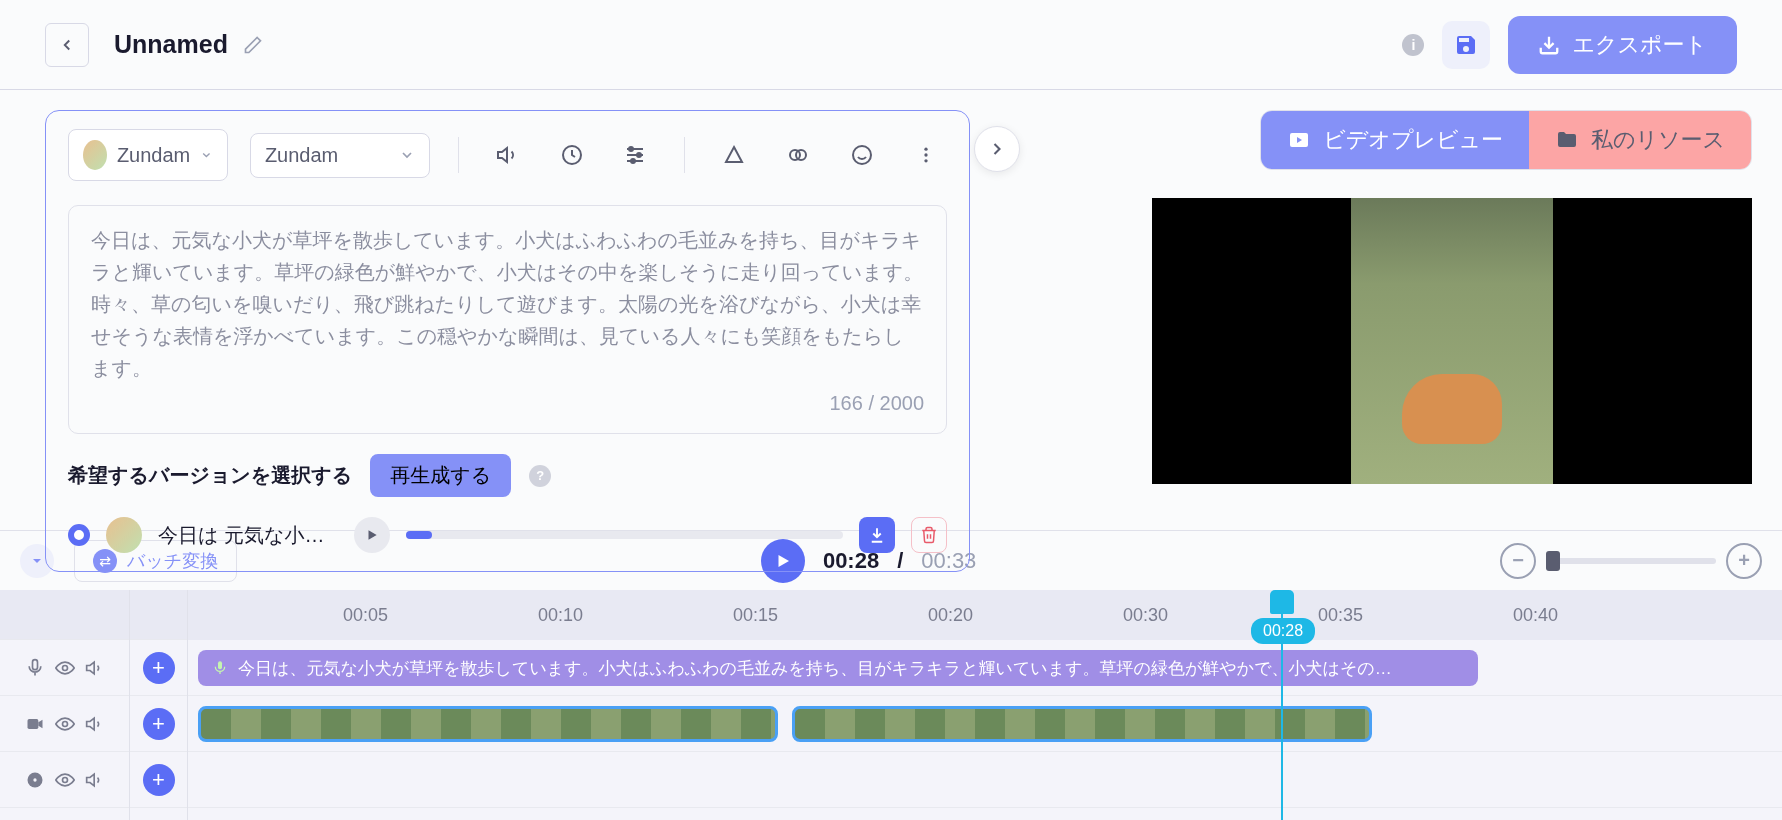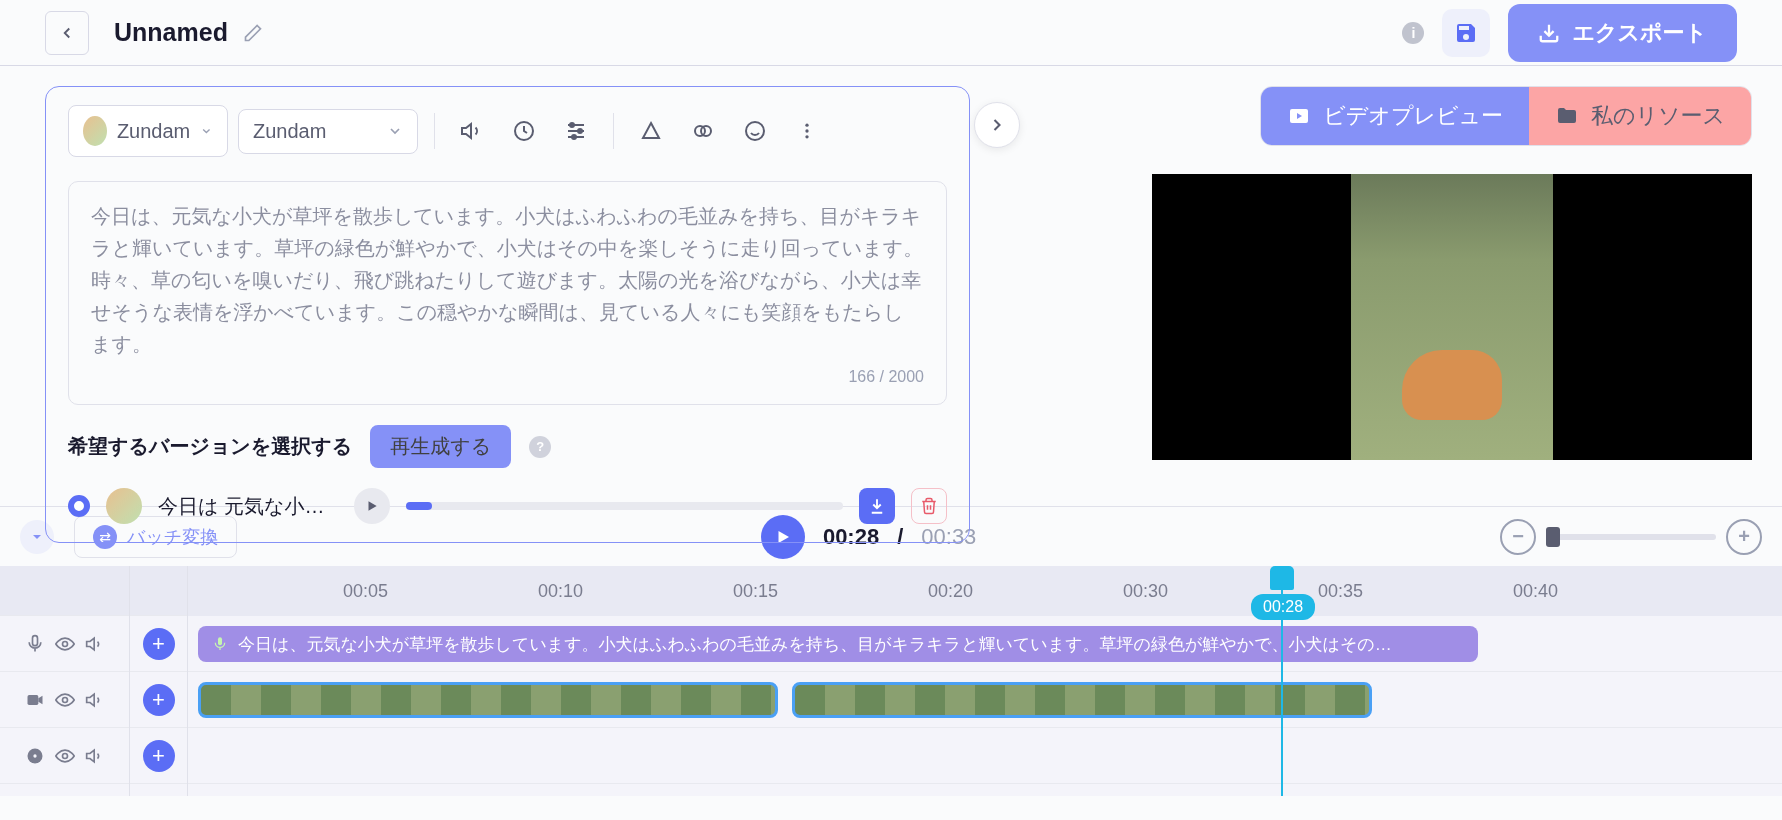--- a/index.html
+++ b/index.html
@@ -1,47 +1,47 @@
 <!DOCTYPE html>
 <html><head>
 <meta charset="utf-8">
 <style>
 * { box-sizing: border-box; margin: 0; padding: 0; }
 body { font-family: -apple-system, BlinkMacSystemFont, "Segoe UI", sans-serif; background: #fafbfc; width: 1782px; height: 820px; overflow: hidden; color: #1a1a2e; }
 
 
-.header { height: 66px; display: flex; align-items: center; padding: 0 45px; border-bottom: 1px solid #d8d9e6; }
+.header { height: 90px; display: flex; align-items: center; padding: 0 45px; border-bottom: 1px solid #d8d9e6; }
 .back-btn { width: 44px; height: 44px; border: 1px solid #d8d9e6; border-radius: 6px; display: flex; align-items: center; justify-content: center; cursor: pointer; }
 .title { font-size: 25px; font-weight: 600; margin-left: 25px; display: flex; align-items: center; gap: 15px; }
 .edit-icon { color: #9aa0b3; cursor: pointer; }
 .header-right { margin-left: auto; display: flex; align-items: center; gap: 18px; }
 .info-ic { width: 22px; height: 22px; border-radius: 50%; background: #c0c3ce; color: #fff; display: flex; align-items: center; justify-content: center; font-size: 14px; font-weight: bold; }
 .last-update { color: #9aa0b3; font-size: 19px; }
 .save-btn { width: 48px; height: 48px; background: #eef0fb; border-radius: 10px; display: flex; align-items: center; justify-content: center; color: #5b6df5; cursor: pointer; }
-.export-btn { background: #8591f7; color: #fff; padding: 14px 30px; border-radius: 12px; font-size: 22px; font-weight: 700; display: flex; align-items: center; gap: 12px; cursor: pointer; }
+.export-btn { background: #8591f7; color: #fff; padding: 14px 30px; border-radius: 12px; font-size: 22px; font-weight: 400; display: flex; align-items: center; gap: 12px; cursor: pointer; }
 
 
 .main { display: flex; height: 440px; }
 .left-panel { width: 1015px; padding: 20px 45px 0 45px; position: relative; }
 .card { border: 1.5px solid #8591f7; border-radius: 14px; padding: 18px 22px; }
-.toolbar { display: flex; align-items: center; gap: 10px; }
+.toolbar { display: flex; align-items: center; gap: 10px; justify-content: space-between; }
 .dropdown { border: 1px solid #d8d9e6; border-radius: 8px; padding: 10px 14px; display: flex; align-items: center; gap: 10px; font-size: 20px; color: #5a5d70; cursor: pointer; background: #fff; }
 .dropdown .av { width: 30px; height: 30px; border-radius: 50%; background: linear-gradient(135deg,#e8c090,#c0e0b0); }
 .dropdown.w1 { width: 160px; }
 .dropdown.w2 { width: 180px; }
 .dropdown.w3 { width: 180px; }
 .tb-sep { width: 1px; height: 36px; background: #e0e1ea; margin: 0 6px; }
 .tb-ic { width: 42px; height: 42px; display: flex; align-items: center; justify-content: center; color: #5a5d70; cursor: pointer; border-radius: 6px; }
 .chev { margin-left: auto; }
 .textbox { border: 1px solid #e0e1ea; border-radius: 10px; padding: 18px 22px; margin-top: 24px; position: relative; }
 .textbox-content { font-size: 20px; line-height: 1.6; color: #8b8e9f; }
-.char-count { text-align: right; color: #9aa0b3; font-size: 16px; margin-top: 8px; }
+.char-count { text-align: right; color: #9aa0b3; font-size: 20px; margin-top: 8px; }
 .version-row { display: flex; align-items: center; gap: 18px; margin-top: 20px; }
 .version-label { font-size: 20px; font-weight: 600; }
-.regen-btn { background: #8591f7; color: #404040; padding: 8px 20px; border-radius: 8px; font-size: 20px; cursor: pointer; }
+.regen-btn { background: #8591f7; color: #000000; padding: 8px 20px; border-radius: 8px; font-size: 20px; cursor: pointer; }
 .help-ic { width: 22px; height: 22px; border-radius: 50%; background: #d0d2dc; color: #fff; display: flex; align-items: center; justify-content: center; font-size: 13px; font-weight: bold; }
 .track-item { display: flex; align-items: center; gap: 16px; margin-top: 20px; }
 .radio { width: 22px; height: 22px; border: 6px solid #5b6df5; border-radius: 50%; background: #fff; }
 .avatar-sm { width: 36px; height: 36px; border-radius: 50%; background: linear-gradient(135deg,#e8c090,#c0e0b0); }
 .track-text { font-size: 20px; color: #1a1a2e; flex: 0 0 180px; white-space: nowrap; overflow: hidden; text-overflow: ellipsis; }
 .play-sm { width: 36px; height: 36px; border-radius: 50%; background: #e8e9ef; display: flex; align-items: center; justify-content: center; cursor: pointer; }
 .progress { flex: 1; height: 8px; background: #e8e9ef; border-radius: 4px; position: relative; }
 .progress-fill { width: 6%; height: 100%; background: #5b6df5; border-radius: 4px; }
 .dl-btn { width: 36px; height: 36px; background: #5b6df5; border-radius: 8px; display: flex; align-items: center; justify-content: center; color: #fff; cursor: pointer; }
 .del-btn { width: 36px; height: 36px; border: 1px solid #f5c0c8; border-radius: 8px; display: flex; align-items: center; justify-content: center; color: #e85a6a; cursor: pointer; }

